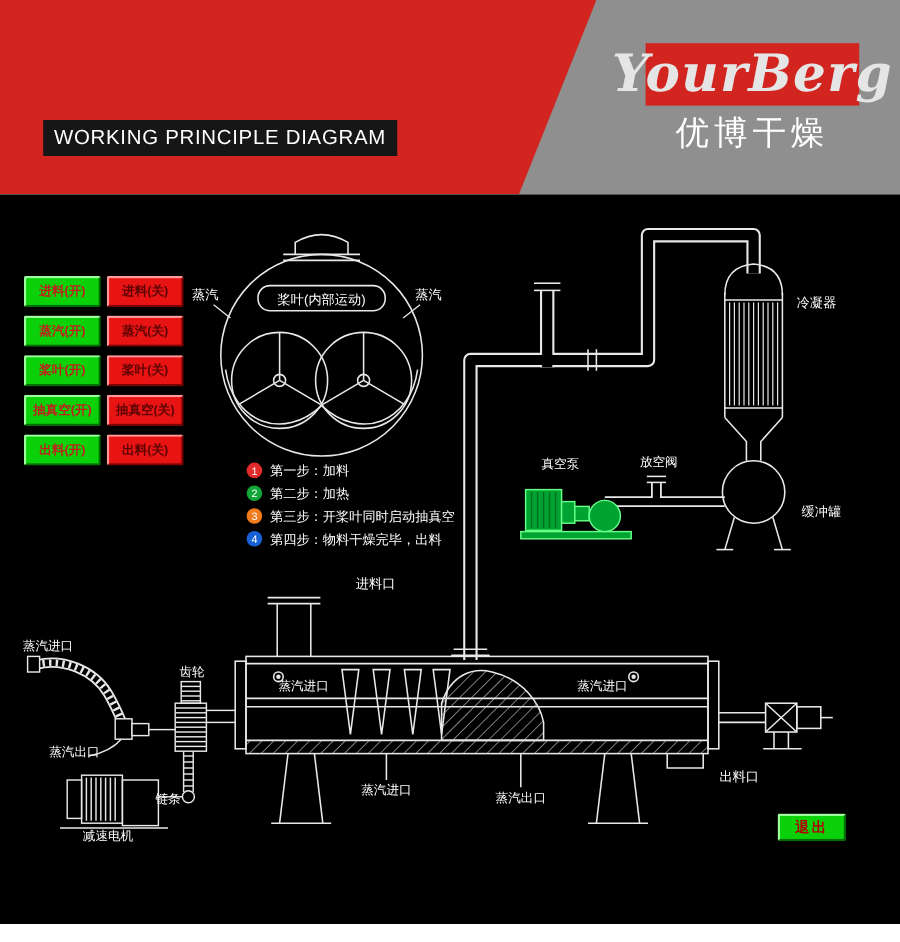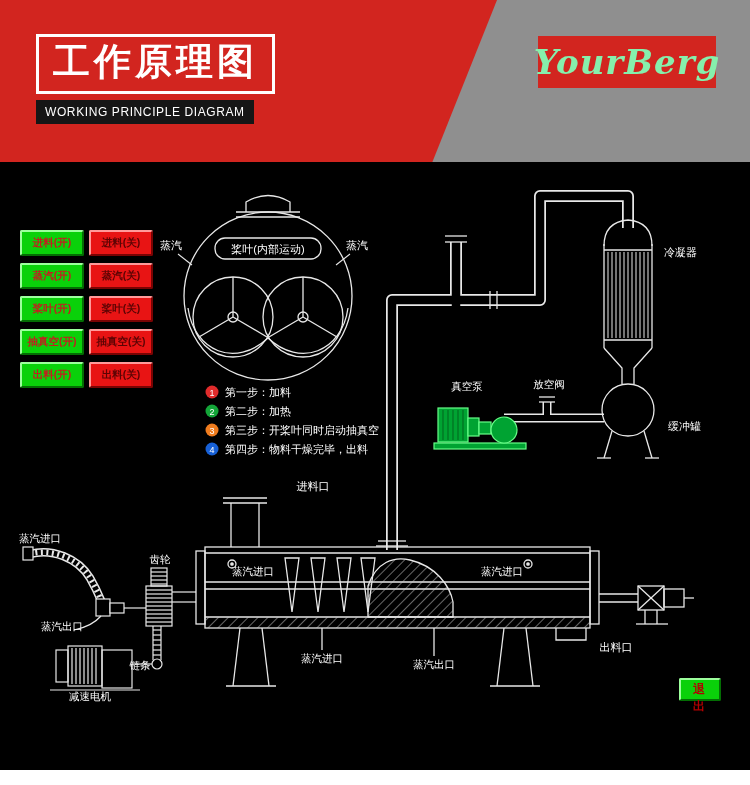--- a/index.html
+++ b/index.html
@@ -7,56 +7,56 @@
     width:750px;height:785px;position:relative;background:#ffffff;overflow:hidden;
     font-family:"Liberation Sans",sans-serif;
   }
   
   .header{position:absolute;top:0;left:0;width:750px;height:162px;background:#8f8f8f;}
   .header-red{position:absolute;top:0;left:0;width:497px;height:162px;background:#d2251f;
     clip-path:polygon(0 0,100% 0,87% 100%,0 100%);}
   .title-box{position:absolute;left:36px;top:34px;border:3px solid #fff;color:#fff;
     font-size:37px;font-weight:bold;letter-spacing:4px;padding:5px 14px 8px;line-height:1.1;}
   .title-en{position:absolute;left:36px;top:100px;background:#161616;color:#fff;
-    font-size:12px;letter-spacing:.6px;padding:5px 9px;}
+    font-size:17px;letter-spacing:.6px;padding:5px 9px;}
   .logo-band{position:absolute;right:34px;top:36px;width:178px;height:52px;background:#d2251f;
     display:flex;align-items:center;justify-content:center;}
-  .logo-text{color:#86efac;font-size:34px;font-weight:bold;font-style:italic;
+  .logo-text{color:#e5e5e5;font-size:43px;font-weight:bold;font-style:italic;
     font-family:"DejaVu Serif",serif;letter-spacing:1px;}
   .logo-cn{position:absolute;right:34px;top:92px;width:178px;text-align:center;color:#fff;
     font-size:28px;letter-spacing:4px;}
   
   .main{position:absolute;top:162px;left:0;width:750px;height:608px;background:#000;}
   .diagram-svg{position:absolute;top:0;left:0;}
   svg text{fill:#ffffff;font-family:"Liberation Sans",sans-serif;}
   .machine-title{position:absolute;left:28px;top:38px;color:#fff;font-size:21px;
     font-weight:bold;letter-spacing:3px;}
   .btns{position:absolute;left:20px;top:68px;display:grid;
     grid-template-columns:64px 64px;grid-auto-rows:26px;gap:7px 5px;}
   .btn{font-size:10.5px;font-weight:bold;display:flex;align-items:center;justify-content:center;
     padding:0;border-radius:2px;cursor:pointer;font-family:"Liberation Sans",sans-serif;}
   .btn-on{background:#0ad10a;border:2px solid;border-color:#9dff9d #036e03 #036e03 #9dff9d;color:#c21f1f;}
   .btn-off{background:#e81414;border:2px solid;border-color:#ff9a9a #7a0303 #7a0303 #ff9a9a;color:#5c0404;text-align:center;}
-  .exit-btn{position:absolute;left:679px;top:516px;width:42px;height:23px;background:#0ad10a;
+  .exit-btn{position:absolute;left:648px;top:516px;width:57px;height:23px;background:#0ad10a;
     border:2px solid;border-color:#9dff9d #036e03 #036e03 #9dff9d;color:#b30000;
     font-size:12px;font-weight:bold;letter-spacing:2px;cursor:pointer;border-radius:2px;
     font-family:"Liberation Sans",sans-serif;}
 </style>
 </head>
 <body>
 
 <div class="page">
 
   <header class="header">
     <div class="header-red"></div>
-    <div class="title-box">工作原理图</div>
     <div class="title-en">WORKING PRINCIPLE DIAGRAM</div>
     <div class="logo-band">
       <span class="logo-text">YourBerg</span>
     </div>
+    <div class="logo-cn">优博干燥</div>
   </header>
 
   <main class="main">
 
     <svg class="diagram-svg" width="750" height="608" viewBox="0 0 750 608">
       <defs>
         <pattern id="hatch1" width="7" height="7" patternTransform="rotate(45)" patternUnits="userSpaceOnUse">
           <line x1="0" y1="0" x2="0" y2="7" stroke="#cfcfcf" stroke-width="1"></line>
         </pattern>
       </defs>

